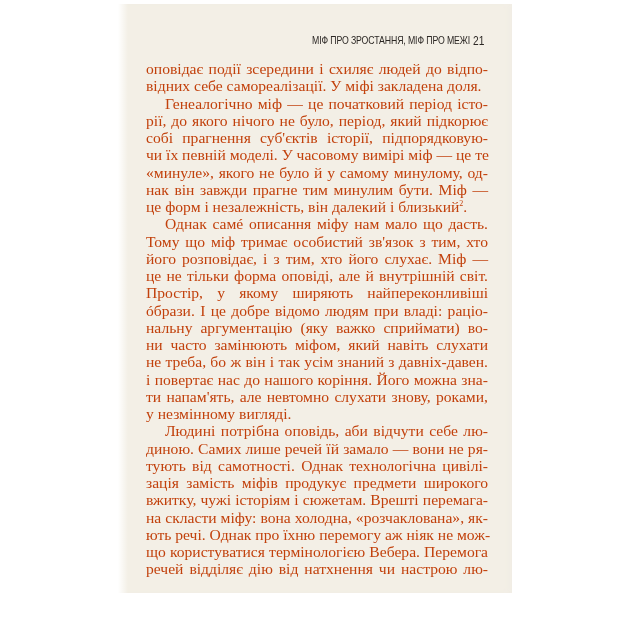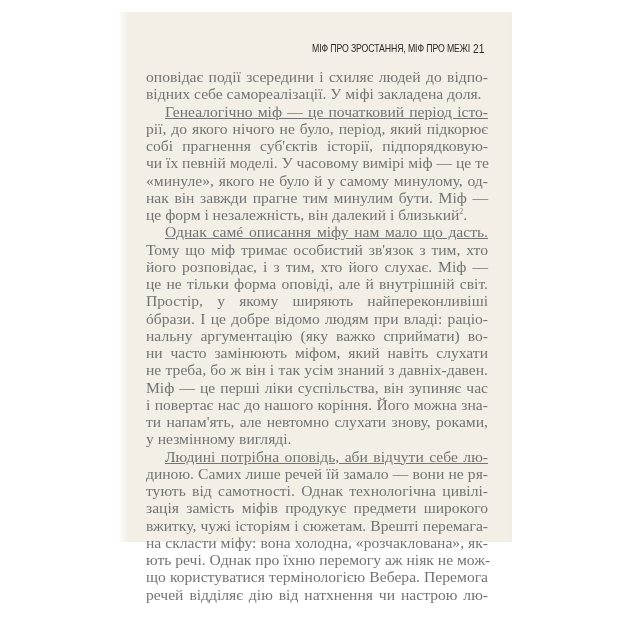--- a/index.html
+++ b/index.html
@@ -6,23 +6,23 @@
     margin: 0;
     padding: 0;
     width: 630px;
     height: 630px;
     background: #ffffff;
     overflow: hidden;
   }
   .page {
     position: absolute;
     left: 118px;
-    top: 12px;
+    top: 4px;
     width: 394px;
-    height: 530px;
+    height: 589px;
     background: #f3efe6;
     box-shadow: -4px 0 6px -3px rgba(240,236,228,0.9) inset;
   }
   .page::before {
     content: "";
     position: absolute;
     left: 0; top: 0; bottom: 0;
     width: 10px;
     background: linear-gradient(to right, #ffffff, rgba(243,239,230,0));
   }
@@ -50,30 +50,30 @@
     transform-origin: left top;
   }
   .body-text {
     position: absolute;
     top: 56px;
     left: 28px;
     width: 342px;
     font-family: "Liberation Serif", "DejaVu Serif", serif;
     font-size: 15.6px;
     line-height: 17.25px;
-    color: #737373;
+    color: #c2410c;
   }
   .line {
     display: block;
     height: 17.25px;
     white-space: nowrap;
     text-align: justify;
     text-align-last: justify;
   }
-  .line.indent { padding-left: 19px; text-decoration: underline; }
+  .line.indent { padding-left: 19px; }
   .line.last { text-align-last: left; }
   sup { font-size: 8px; line-height: 0; vertical-align: 6px; }
 </style>
 </head>
 <body>
 
 <div class="page">
   <div class="running-header">МІФ ПРО ЗРОСТАННЯ, МІФ ПРО МЕЖІ</div>
   <div class="page-number">21</div>
   <div class="body-text" id="body-text">
@@ -88,21 +88,20 @@
       <span class="line last"><span>це форм і незалежність, він далекий і близький</span><sup>2</sup><span>.</span></span>
       <span class="line indent"><span>Однак самé описання міфу нам мало що дасть.</span></span>
       <span class="line"><span>Тому що міф тримає особистий зв'язок з тим, хто</span></span>
       <span class="line"><span>його розповідає, і з тим, хто його слухає. Міф —</span></span>
       <span class="line"><span>це не тільки форма оповіді, але й внутрішній світ.</span></span>
       <span class="line"><span>Простір, у якому ширяють найпереконливіші</span></span>
       <span class="line"><span>óбрази. І це добре відомо людям при владі: раціо-</span></span>
       <span class="line"><span>нальну аргументацію (яку важко сприймати) во-</span></span>
       <span class="line"><span>ни часто замінюють міфом, який навіть слухати</span></span>
       <span class="line"><span>не треба, бо ж він і так усім знаний з давніх-давен.</span></span>
-      <span class="line"><span>Міф — це перші ліки суспільства, він зупиняє час</span></span>
       <span class="line"><span>і повертає нас до нашого коріння. Його можна зна-</span></span>
       <span class="line"><span>ти напам'ять, але невтомно слухати знову, роками,</span></span>
       <span class="line last"><span>у незмінному вигляді.</span></span>
       <span class="line indent"><span>Людині потрібна оповідь, аби відчути себе лю-</span></span>
       <span class="line"><span>диною. Самих лише речей їй замало — вони не ря-</span></span>
       <span class="line"><span>тують від самотності. Однак технологічна цивілі-</span></span>
       <span class="line"><span>зація замість міфів продукує предмети широкого</span></span>
       <span class="line"><span>вжитку, чужі історіям і сюжетам. Врешті перемага-</span></span>
       <span class="line"><span>на скласти міфу: вона холодна, «розчаклована», як-</span></span>
       <span class="line"><span>ють речі. Однак про їхню перемогу аж ніяк не мож-</span></span>

